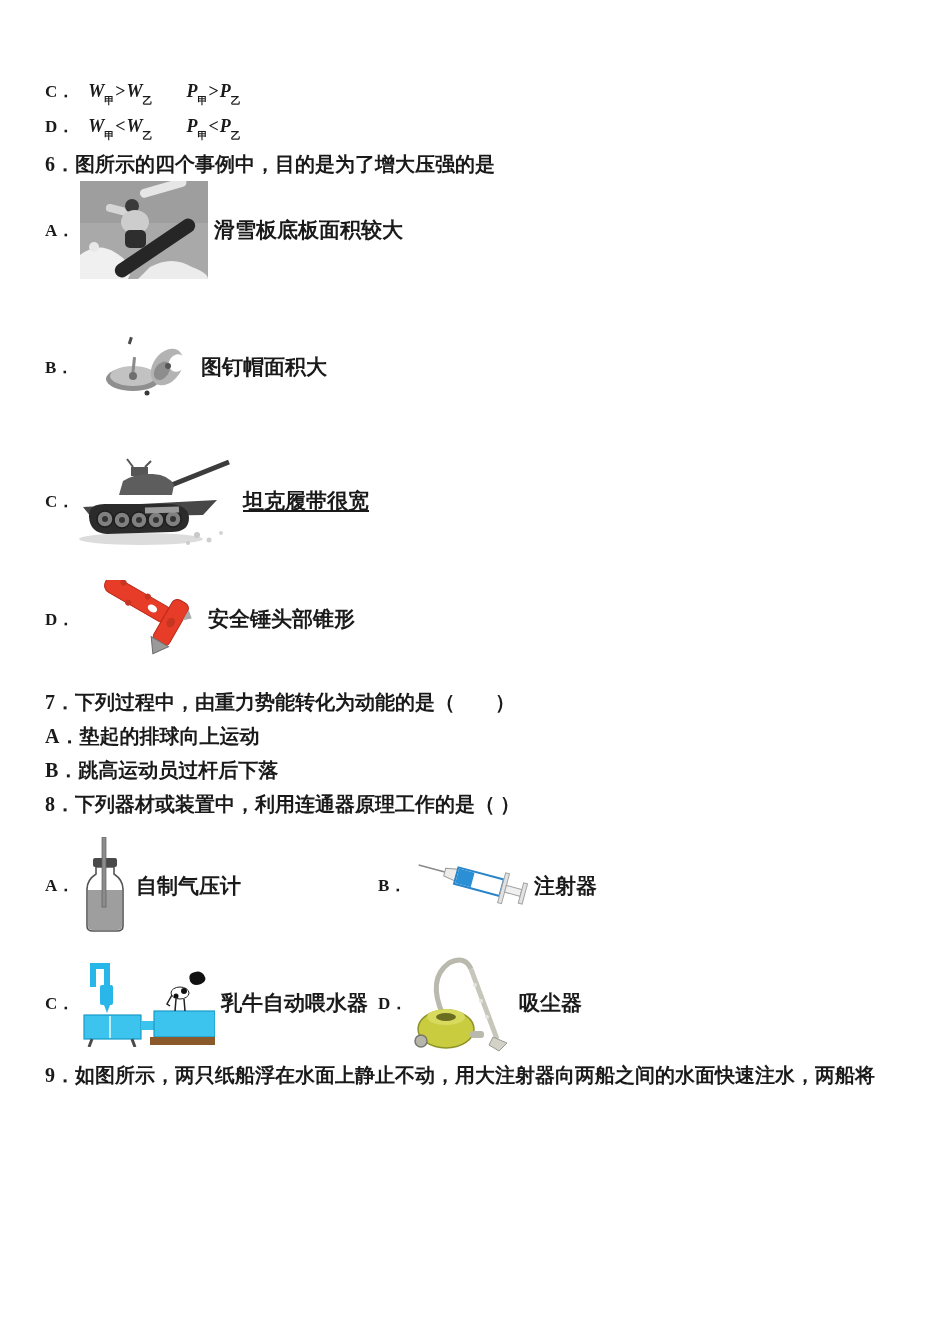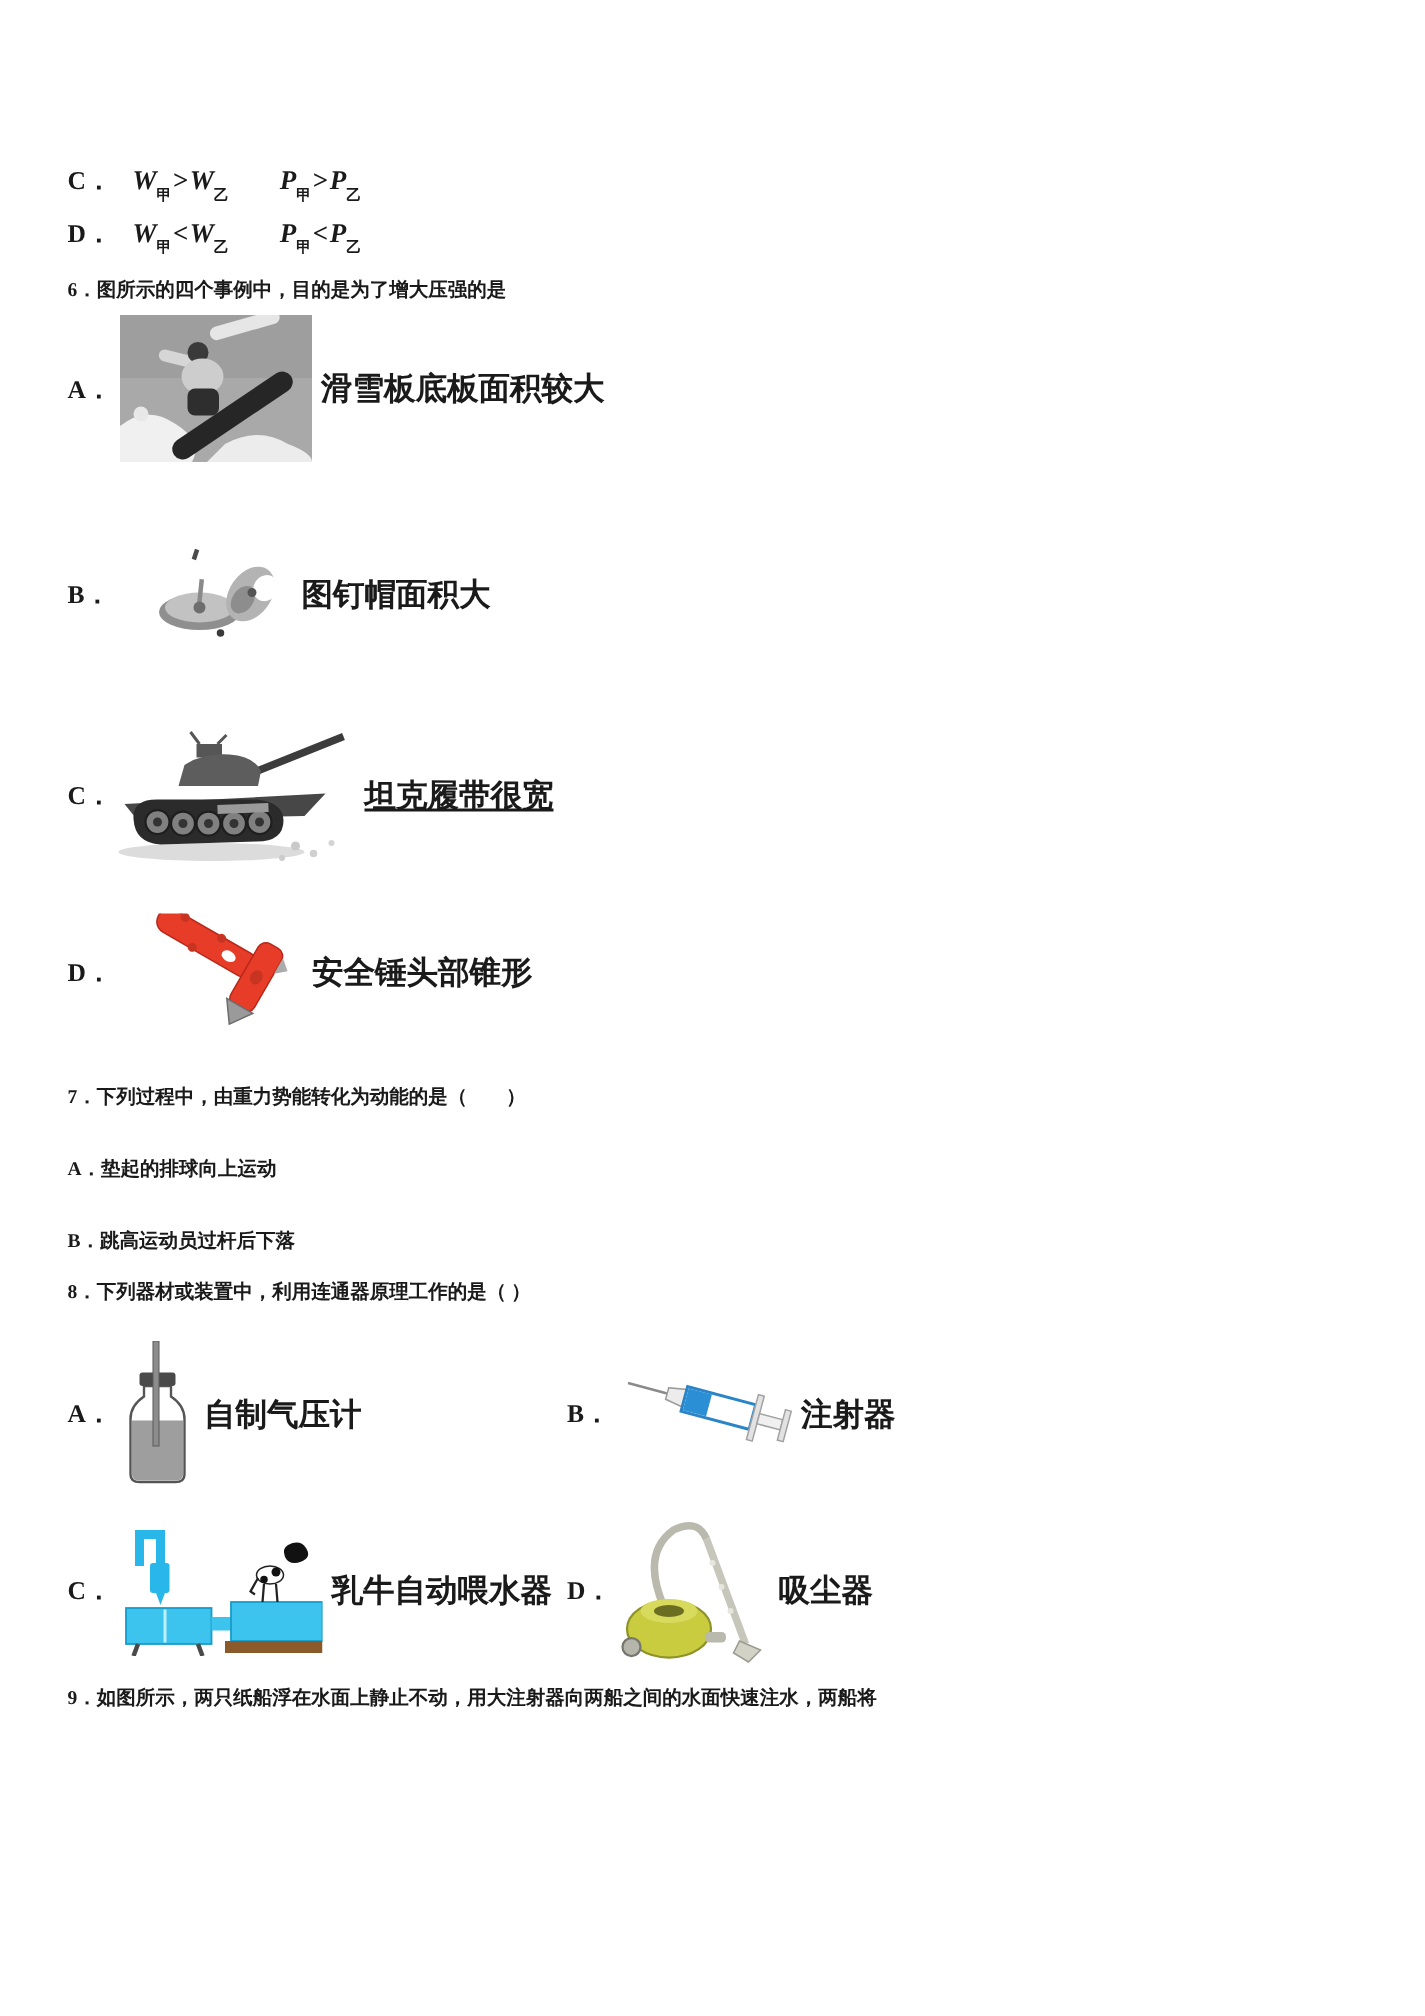--- a/index.html
+++ b/index.html
@@ -6,22 +6,22 @@
   html,body { background:#fff; }
   .page {
     position: relative;
     width: 950px; height: 1344px;
     background: #ffffff;
     font-family: "Liberation Serif", "DejaVu Serif", serif;
     font-weight: 700;
     color: #1a1a1a;
     overflow: hidden;
   }
-  .content { padding: 109px 40px 0 45px; }
-  .line { font-size: 13px; line-height: 22px; height: 22px; white-space: nowrap; }
+  .content { padding: 80px 40px 0 45px; }
+  .line { font-size: 20px; line-height: 22px; height: 22px; white-space: nowrap; }
   .formula-line { font-size: 18px; line-height: 22px; height: 22px; white-space: nowrap; }
   .var { font-style: italic; font-family: "Liberation Serif", serif; font-weight: 700; }
   sub.subchar { font-size: 10px; font-style: normal; font-weight: 700; position: relative; top: 2px; }
   .op { font-weight: 700; padding: 0 1px; }
   .fgap { display: inline-block; width: 34px; }
   .lblgap { display: inline-block; width: 14px; }
 
   .qtitle { margin-top: 0; }
   #line-d   { margin-top: 13px; }
   #q6-title { margin-top: 16px; }
@@ -34,21 +34,21 @@
   #q6-a { margin-top: 6px;  height: 98px; }
   #q6-b { margin-top: 52px; height: 72px; }
   #q6-c { margin-top: 52px; height: 92px; }
   #q6-d { margin-top: 33px; height: 78px; }
   #q6-b .fig { margin-left: 15px; }
   #q6-c .fig { margin-left: -5px; }
   #q6-d .fig { margin-left: 10px; }
   #q6-c .caption { margin-left: 10px; text-decoration: underline; }
 
   #q7-title { margin-top: 33px; }
-  .q7-opt { margin-top: 26px; }
+  .q7-opt { margin-top: 12px; }
   #q8-title { margin-top: 12px; }
 
   .q8-row { display: flex; align-items: center; }
   #q8-row1 { margin-top: 22px; height: 97px; }
   #q8-row2 { margin-top: 23px; height: 92px; }
   .q8-col1 { width: 333px; flex: none; display: flex; align-items: center; }
   .q8-col2 { display: flex; align-items: center; }
 
   #q9 { margin-top: 15px; white-space: nowrap; }
 </style>

